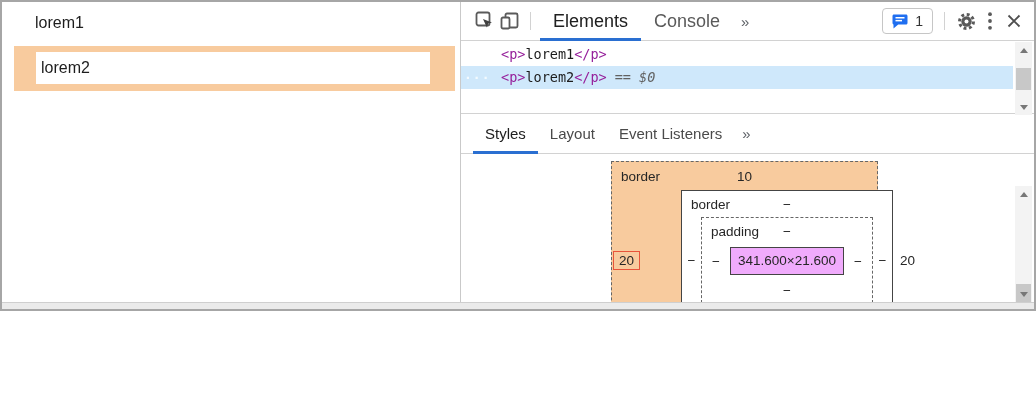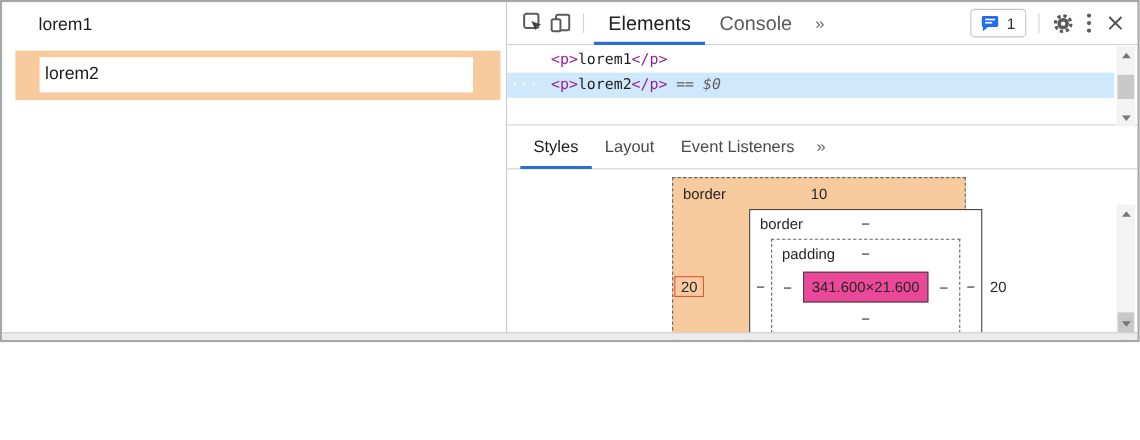--- a/index.html
+++ b/index.html
@@ -84,21 +84,21 @@
   .bm-padding { border:1px dashed #666; background:#fff; flex:1; }
   .bm-row { position:relative; }
   .bm-row-m1 { height:28px; } .bm-row-m3 { height:29px; }
   .bm-row-b1 { height:26px; } .bm-row-b3 { height:27px; }
   .bm-row-p1 { height:26px; } .bm-row-p3 { height:24px; }
   .bm-name { position:absolute; left:9px; top:50%; transform:translateY(-50%); }
   .bm-cval { position:absolute; left:0; right:0; top:50%; transform:translateY(-50%); text-align:center; }
   .bm-mid { display:flex; align-items:center; }
   .bm-side { flex:none; text-align:center; }
   .s-m { width:29px; } .s-b { width:19px; } .s-p { width:28px; }
-  .bm-content { flex:none; border:1px solid #444; background:#ec4899; padding:3px 7px;
+  .bm-content { flex:none; border:1px solid #444; background:#f0abfc; padding:3px 7px;
                 line-height:20px; margin:3px 0; cursor:pointer; }
   .hl { display:inline-block; border:1px solid #e8543a; padding:1px 5px; cursor:pointer; }
   .bm-val { cursor:pointer; }
 
   svg { display:block; }
 </style>
 </head>
 <body>
 
 <div class="screen">

